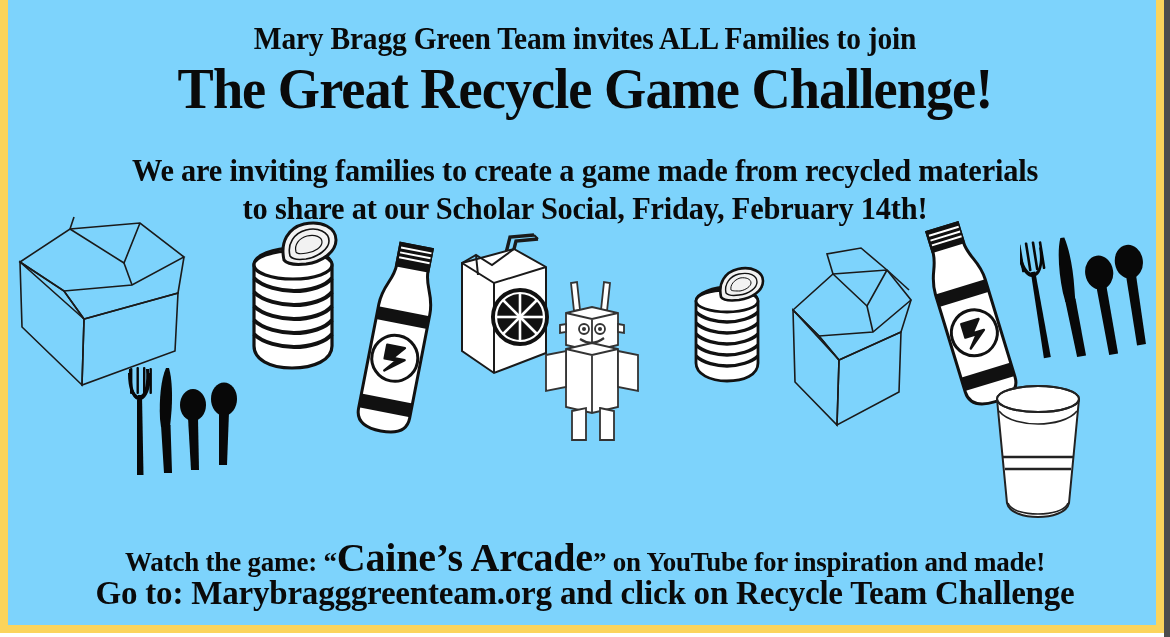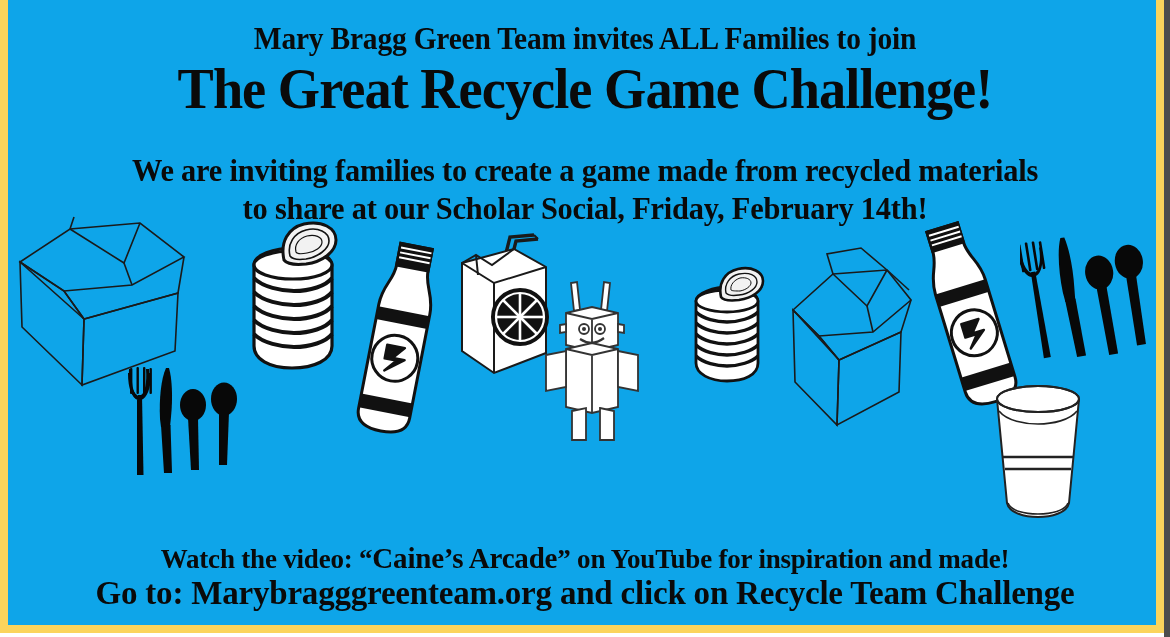--- a/index.html
+++ b/index.html
@@ -8,21 +8,21 @@
     padding: 0;
     background: #ffffff;
   }
   body {
     font-family: "Liberation Serif", serif;
   }
   .poster {
     position: relative;
     width: 1170px;
     height: 637px;
-    background: #0ea5e9;
+    background: #7dd3fc;
     overflow: hidden;
     box-sizing: border-box;
   }
   
   .frame-left {
     position: absolute;
     left: 0; top: 0;
     width: 8px; height: 637px;
     background: #fbd45c;
   }
@@ -97,21 +97,21 @@
     top: 476px;
     font-size: 21px;
     line-height: 27px;
   }
   .foot1 {
     top: 541px;
     font-size: 27px;
     line-height: 34px;
   }
   .foot1 .big {
-    font-size: 29px;
+    font-size: 40px;
   }
   .foot2 {
     top: 573px;
     font-size: 33px;
     line-height: 40px;
   }
 
   
   .art {
     position: absolute;
@@ -346,19 +346,19 @@
 
     <div class="tline kicker">Mary Bragg Green Team invites ALL Families to join</div>
 
     <div class="tline headline">The Great Recycle Game Challenge!</div>
 
     <div class="tline sub1">We are inviting families to create a game made from recycled materials</div>
 
     <div class="tline sub2">to share at our Scholar Social, Friday, February 14th!</div>
 
 
-    <div class="tline foot1"><span>Watch the video: “</span><span class="big">Caine’s Arcade</span><span>” on YouTube for inspiration and made!</span></div>
+    <div class="tline foot1"><span>Watch the game: “</span><span class="big">Caine’s Arcade</span><span>” on YouTube for inspiration and made!</span></div>
 
     <div class="tline foot2">Go to: Marybragggreenteam.org and click on Recycle Team Challenge</div>
 
   </div>
 
 </div>
 
 </body></html>

